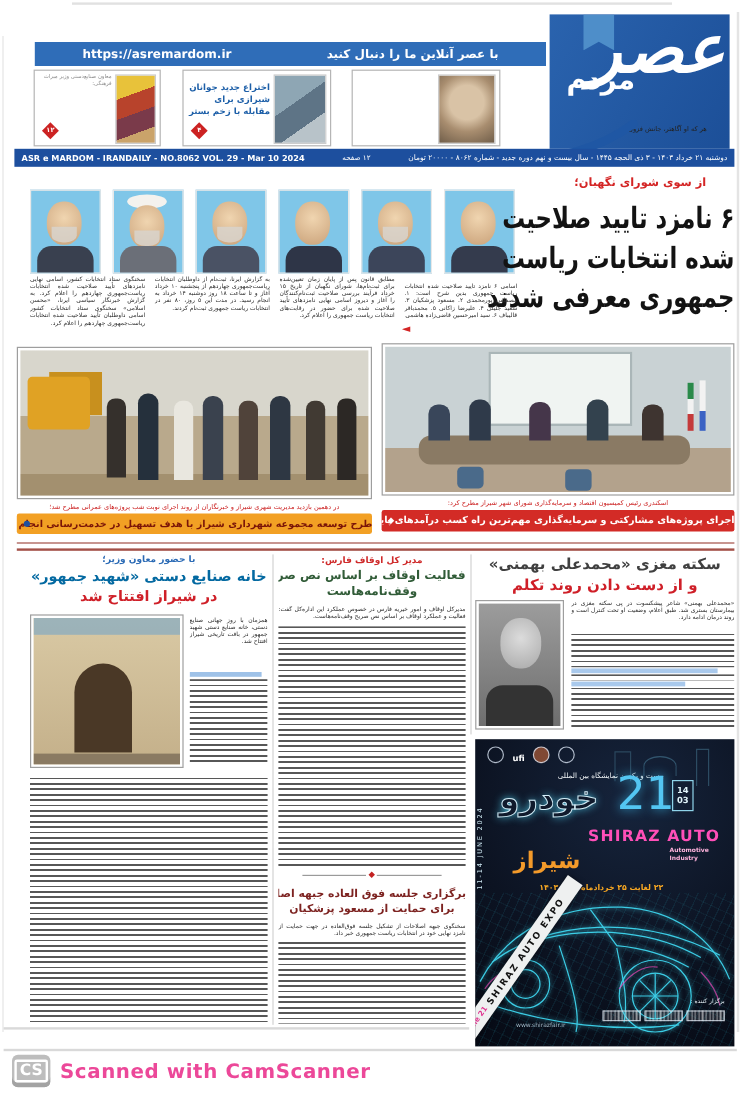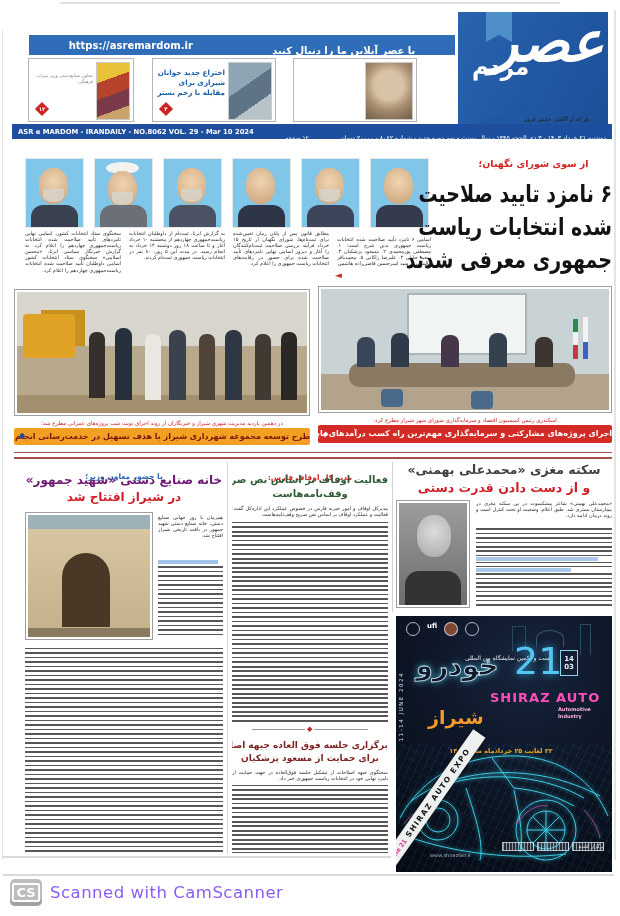--- a/index.html
+++ b/index.html
@@ -1,19 +1,19 @@
 <!DOCTYPE html>
 <html lang="fa"><head>
 <meta charset="utf-8">
 <style>
   html,body{margin:0;padding:0;}
   body{width:620px;height:916px;position:relative;overflow:hidden;background:#ffffff;
        font-family:"DejaVu Sans",sans-serif;}
   .abs{position:absolute;}
-  .fa{direction:rtl;margin-top:11px;}
+  .fa{direction:rtl;}
   .micro{font-size:5px;line-height:6.1px;color:#2b2b2b;text-align:justify;direction:rtl;overflow:hidden;}
   .lines{background-image:repeating-linear-gradient(to bottom,rgba(45,45,45,.8) 0px,rgba(45,45,45,.8) 1.5px,transparent 1.5px,transparent 4.5px);}
   .photo-frame{border:1px solid #9e9e9e;background:#fff;padding:2px;box-sizing:border-box;}
   .photo-inner{position:relative;width:100%;height:100%;overflow:hidden;}
   .teaser{border:1px solid #b5b5b5;background:#fff;display:flex;direction:rtl;box-sizing:border-box;padding:3px;gap:3px;}
   .teaser-photo{flex:none;height:100%;}
   .badge{position:absolute;left:5px;bottom:4px;width:10px;height:10px;background:#cc2222;transform:rotate(45deg);}
   .badge span{position:absolute;inset:0;transform:rotate(-45deg);color:#fff;font-size:5.5px;font-weight:bold;
               display:flex;align-items:center;justify-content:center;}
   .cand{position:absolute;top:158px;width:57px;height:68px;background:#7fc6e8;border:1px solid #e8e8e8;overflow:hidden;}
@@ -176,21 +176,21 @@
     <span style="position:absolute;left:5px;top:0;color:#fff;font-size:7px;">◆</span>
   </div>
 </div>
 
 <div class="abs" style="left:14px;top:452px;width:598px;height:4px;border-top:1px solid #a35048;border-bottom:2px solid #a35048;"></div>
 
 <div class="abs vsep" style="left:227px;top:462px;height:392px;"></div>
 <div class="abs vsep" style="left:392px;top:462px;height:150px;"></div>
 
 <div class="abs fa" style="left:25px;top:461px;width:198px;text-align:center;color:#2a6ab5;font-weight:bold;font-size:7.5px;">با حضور معاون وزیر؛</div>
-<div class="abs art-headline" style="left:25px;top:472px;width:198px;font-size:12px;color:#701a75;line-height:17px;">خانه صنایع دستی «شهید جمهور»</div>
+<div class="abs art-headline" style="left:25px;top:472px;width:198px;font-size:12px;color:#0369a1;line-height:17px;">خانه صنایع دستی «شهید جمهور»</div>
 <div class="abs art-headline" style="left:25px;top:489px;width:198px;font-size:12px;color:#cf1f28;line-height:17px;text-align:center;">در شیراز افتتاح شد</div>
 <div class="abs photo-frame" style="left:25px;top:512px;width:128px;height:128px;">
   <div class="photo-inner" style="background:linear-gradient(#d9c9a4,#c4b08a);">
     <div style="position:absolute;left:0;top:0;width:100%;height:14px;background:#7da7c4;opacity:.65;"></div>
     <div style="position:absolute;left:34px;bottom:10px;width:48px;height:74px;background:#4a3826;border-radius:24px 24px 0 0;"></div>
     <div style="position:absolute;left:0;bottom:0;width:100%;height:9px;background:#8a7a62;"></div>
   </div>
 </div>
 <div class="abs" style="left:158px;top:514px;width:65px;height:128px;overflow:hidden;">
   <div class="micro" style="height:44px;">همزمان با روز جهانی صنایع دستی، خانه صنایع دستی شهید جمهور در بافت تاریخی شیراز افتتاح شد.</div>
@@ -206,41 +206,41 @@
 <div class="lines abs" style="left:232px;top:522px;width:156px;height:200px;"></div>
 <div class="abs" style="left:252px;top:729px;width:116px;border-top:1px solid #9a9a9a;">
   <span style="position:absolute;left:53px;top:-5px;color:#c42222;font-size:7px;background:#fff;padding:0 2px;">◆</span>
 </div>
 <div class="abs art-headline" style="left:232px;top:739px;width:156px;font-size:9px;color:#7d2321;line-height:13px;">برگزاری جلسه فوق العاده جبهه اصلاحات</div>
 <div class="abs art-headline" style="left:232px;top:752px;width:156px;font-size:9px;color:#7d2321;line-height:13px;">برای حمایت از مسعود پزشکیان</div>
 <div class="abs micro" style="left:232px;top:769px;width:156px;height:13px;">سخنگوی جبهه اصلاحات از تشکیل جلسه فوق‌العاده در جهت حمایت از نامزد نهایی خود در انتخابات ریاست جمهوری خبر داد.</div>
 <div class="lines abs" style="left:232px;top:785px;width:156px;height:68px;"></div>
 
 <div class="abs art-headline" style="left:396px;top:461px;width:216px;font-size:12.5px;color:#404040;line-height:18px;">سکته مغزی «محمدعلی بهمنی»</div>
-<div class="abs art-headline" style="left:396px;top:479px;width:216px;font-size:12.5px;color:#cf1f28;line-height:18px;">و از دست دادن قدرت دستی</div>
+<div class="abs art-headline" style="left:396px;top:479px;width:216px;font-size:12.5px;color:#cf1f28;line-height:18px;">و از دست دادن روند تکلم</div>
 <div class="abs photo-frame" style="left:396px;top:500px;width:74px;height:108px;">
   <div class="photo-inner" style="background:linear-gradient(#9c9c9c,#6e6e6e);">
     <div style="position:absolute;left:18px;top:12px;width:34px;height:42px;border-radius:46%;background:radial-gradient(circle at 50% 40%,#dcdcdc,#a8a8a8);"></div>
     <div style="position:absolute;left:6px;bottom:0;right:6px;height:34px;background:#333;border-radius:14px 14px 0 0;"></div>
   </div>
 </div>
 <div class="abs" style="left:476px;top:500px;width:136px;height:110px;overflow:hidden;">
   <div class="micro" style="height:26px;">«محمدعلی بهمنی» شاعر پیشکسوت در پی سکته مغزی در بیمارستان بستری شد. طبق اعلام، وضعیت او تحت کنترل است و روند درمان ادامه دارد.</div>
   <div class="lines" style="height:28px;margin-top:2px;"></div>
   <div style="width:90%;height:4px;background:#a9c9ec;margin:1px 0;"></div>
   <div class="lines" style="height:5px;"></div>
   <div style="width:70%;height:4px;background:#a9c9ec;margin:1px 0;"></div>
   <div class="lines" style="height:34px;"></div>
 </div>
 
 <div class="abs" style="left:396px;top:616px;width:216px;height:256px;background:radial-gradient(circle at 60% 20%,#16243c 0,#0c1322 55%,#060a14 100%);overflow:hidden;">
   <div style="position:absolute;left:140px;top:14px;width:26px;height:16px;border:1px solid rgba(110,190,220,.35);border-bottom:none;border-radius:50% 50% 0 0;"></div>
   <div style="position:absolute;left:184px;top:8px;width:9px;height:30px;border:1px solid rgba(110,190,220,.3);border-bottom:none;"></div>
   <div style="position:absolute;left:116px;top:10px;width:12px;height:24px;border:1px solid rgba(110,190,220,.25);border-bottom:none;"></div>
-  <div style="position:absolute;left:10px;top:6px;display:flex;gap:7px;align-items:flex-start;">
+  <div style="position:absolute;left:10px;top:6px;display:flex;gap:7px;align-items:flex-end;">
     <div class="logo-circle"></div>
     <span style="color:#fff;font-size:7px;font-weight:bold;">ufi</span>
     <div class="logo-circle" style="background:rgba(240,120,60,.5);"></div>
     <div class="logo-circle"></div>
   </div>
   <div class="fa" style="position:absolute;right:28px;top:27px;width:150px;color:#f0f4f6;font-size:6px;text-align:center;">بیست و یکمین نمایشگاه بین المللی</div>
   <span style="position:absolute;left:20px;top:34px;font-size:27px;font-weight:bold;color:#101a2c;-webkit-text-stroke:.8px #d5eef8;text-shadow:0 0 7px rgba(80,210,240,.95);">خودرو</span>
   <span style="position:absolute;left:118px;top:26px;font-size:38px;font-weight:normal;color:#53c6f2;line-height:1;text-shadow:0 0 9px rgba(60,190,240,.8);">21</span>
   <div style="position:absolute;left:164px;top:34px;width:16px;height:24px;border:1px solid #8fd4ea;display:flex;flex-direction:column;align-items:center;justify-content:center;color:#e2f5fb;font-size:7px;font-weight:bold;line-height:8px;">
     <span>14</span>
@@ -287,14 +287,14 @@
     <div class="orgbox"></div>
     <div class="orgbox"></div>
   </div>
   <span style="position:absolute;left:34px;top:236px;font-size:5px;color:#9fb6c4;">www.shirazfair.ir</span>
 </div>
 
 <div class="abs" style="left:10px;top:879px;display:flex;align-items:center;gap:8px;">
   <div style="width:32px;height:27px;background:#bdbdbd;border-radius:5px;box-shadow:inset 0 -4px 0 #a3a3a3;display:flex;align-items:center;justify-content:center;">
     <span style="color:#fff;font-weight:bold;font-size:13px;border:2px solid #fff;border-radius:2px;padding:0 2px;line-height:15px;">CS</span>
   </div>
-  <span style="color:#8b5cf6;font-size:16.5px;letter-spacing:.5px;">Scanned with CamScanner</span>
+  <span style="color:#ec4899;font-size:16.5px;letter-spacing:.5px;font-weight:bold;">Scanned with CamScanner</span>
 </div>
 
 </body></html>

